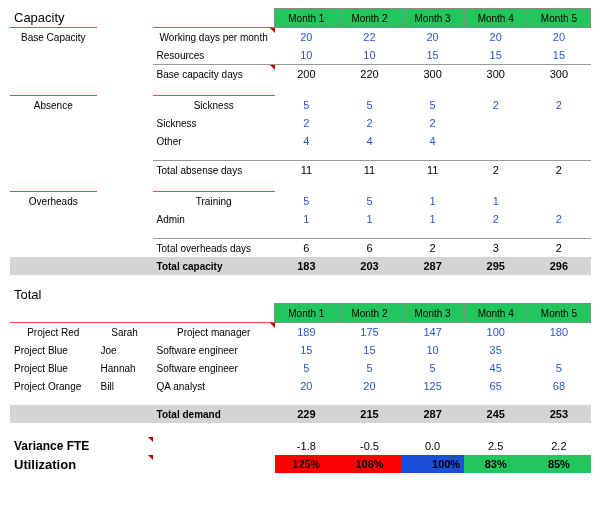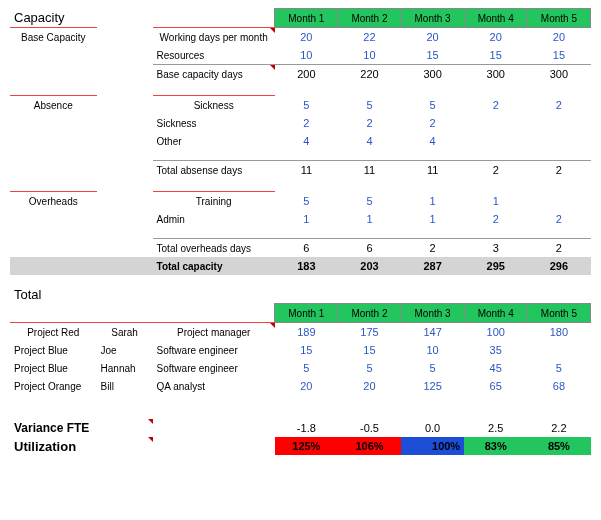--- a/index.html
+++ b/index.html
@@ -249,20 +249,30 @@
   <td class="lbl">QA analyst</td>
   <td class="val">20</td>
   <td class="val">20</td>
   <td class="val">125</td>
   <td class="val">65</td>
   <td class="val">68</td>
 </tr>
 <tr>
         <td colspan="8" style="height:8px"></td>
       </tr>
+<tr class="tot-row">
+  <td></td>
+        <td></td>
+  <td class="lbl">Total demand</td>
+  <td class="valk">229</td>
+  <td class="valk">215</td>
+  <td class="valk">287</td>
+  <td class="valk">245</td>
+  <td class="valk">253</td>
+</tr>
 <tr>
         <td colspan="8" style="height:12px"></td>
       </tr>
 
 <tr>
   <td colspan="2" class="note" style="font-weight:bold;font-size:12px">Variance FTE</td>
         <td></td>
   <td class="valk">-1.8</td>
   <td class="valk">-0.5</td>
   <td class="valk">0.0</td>

